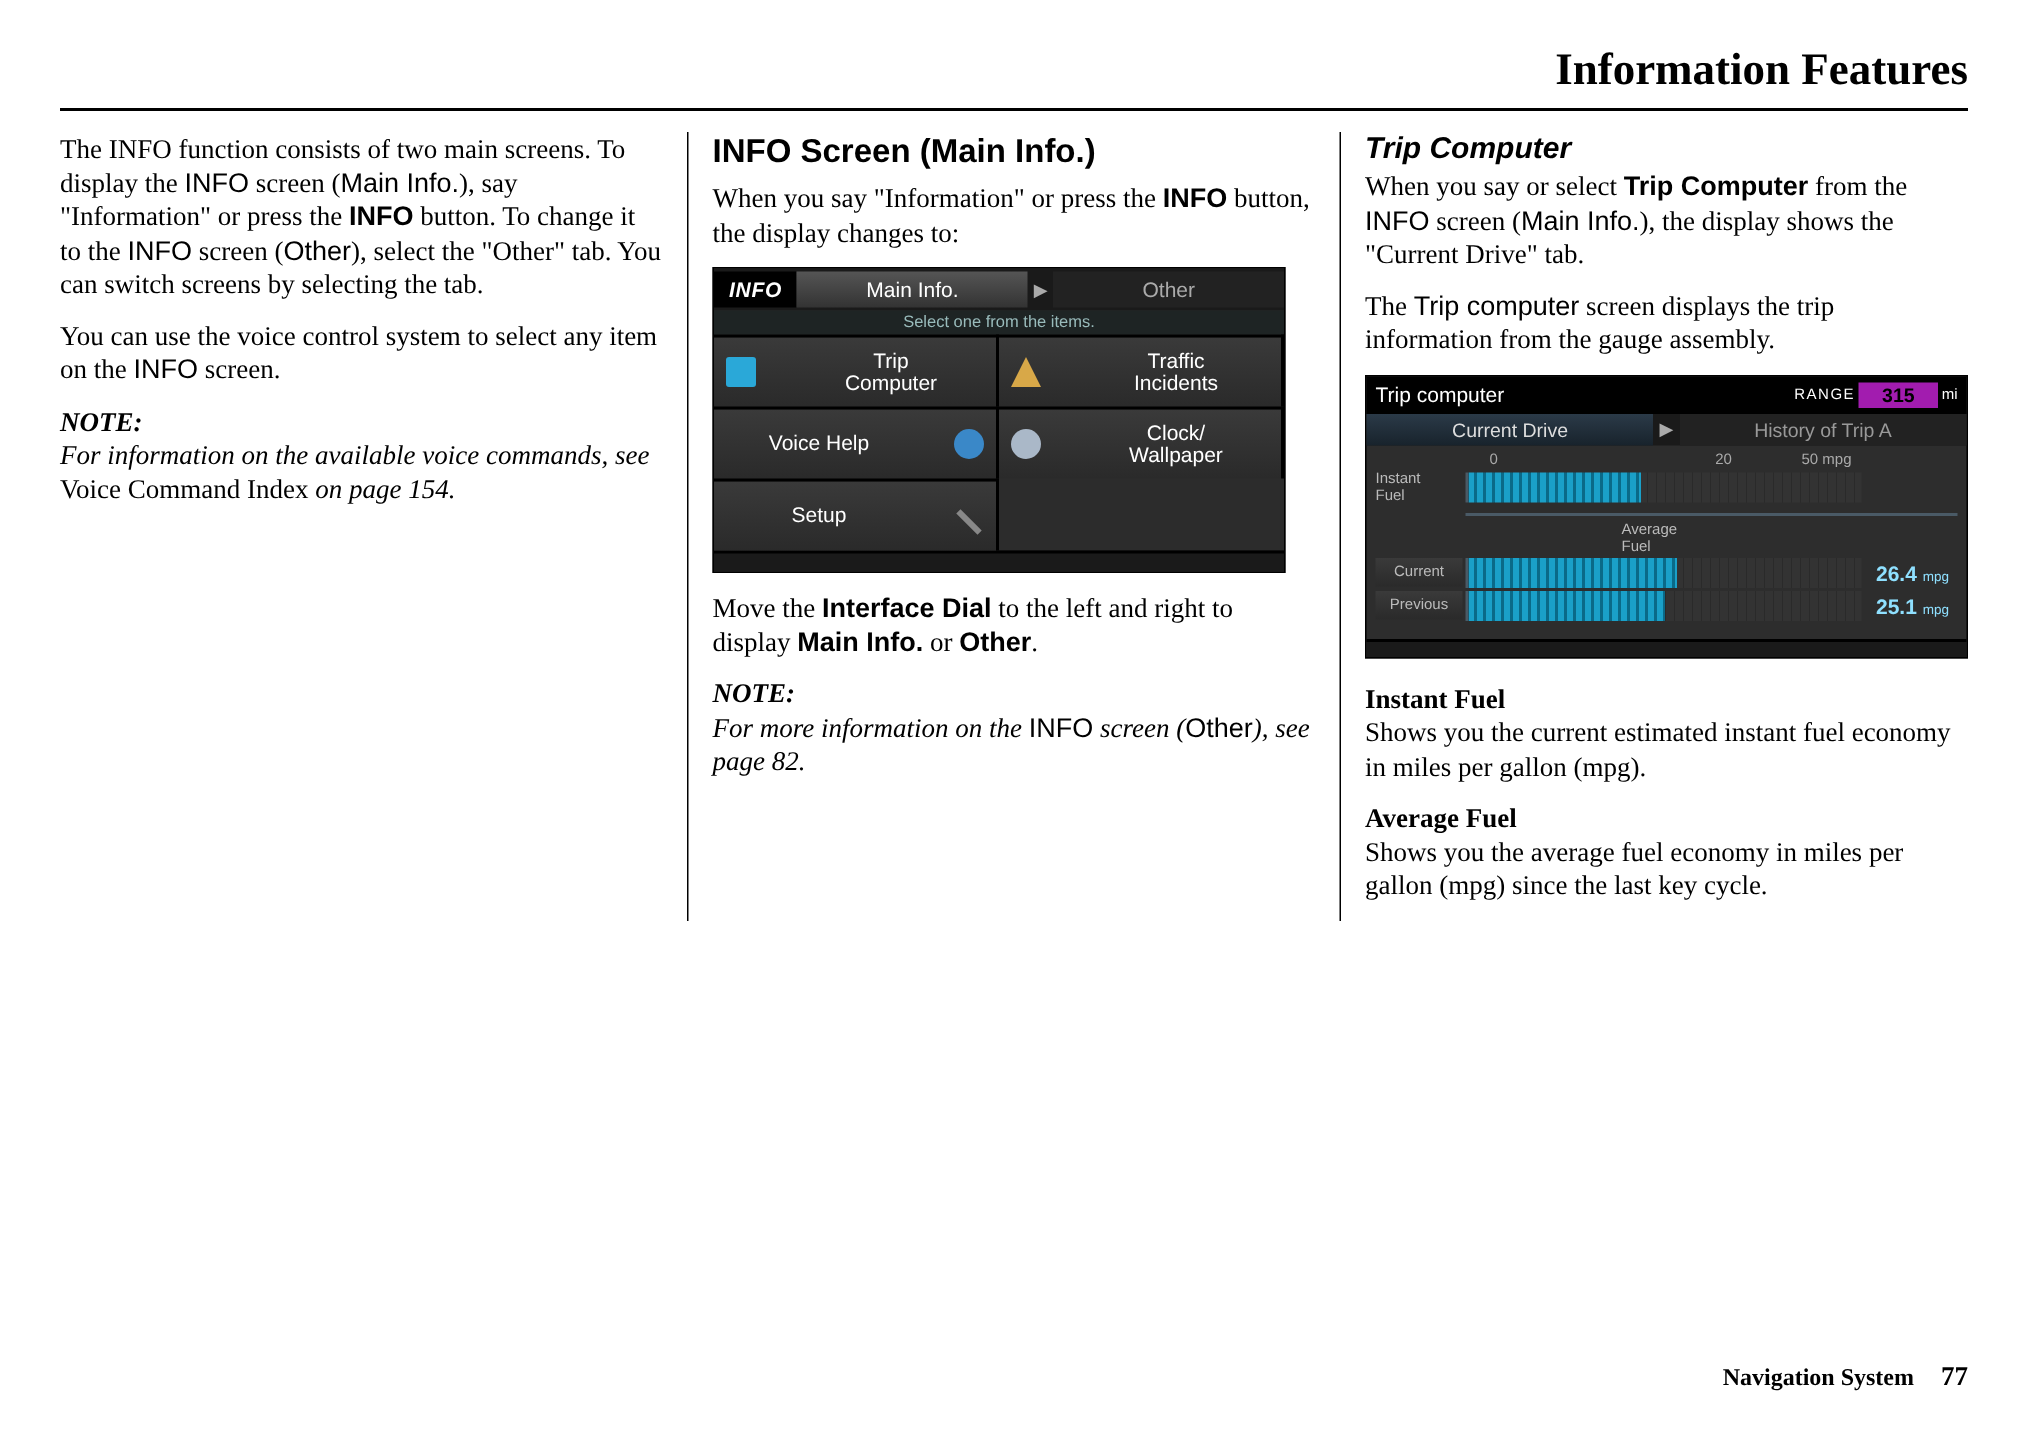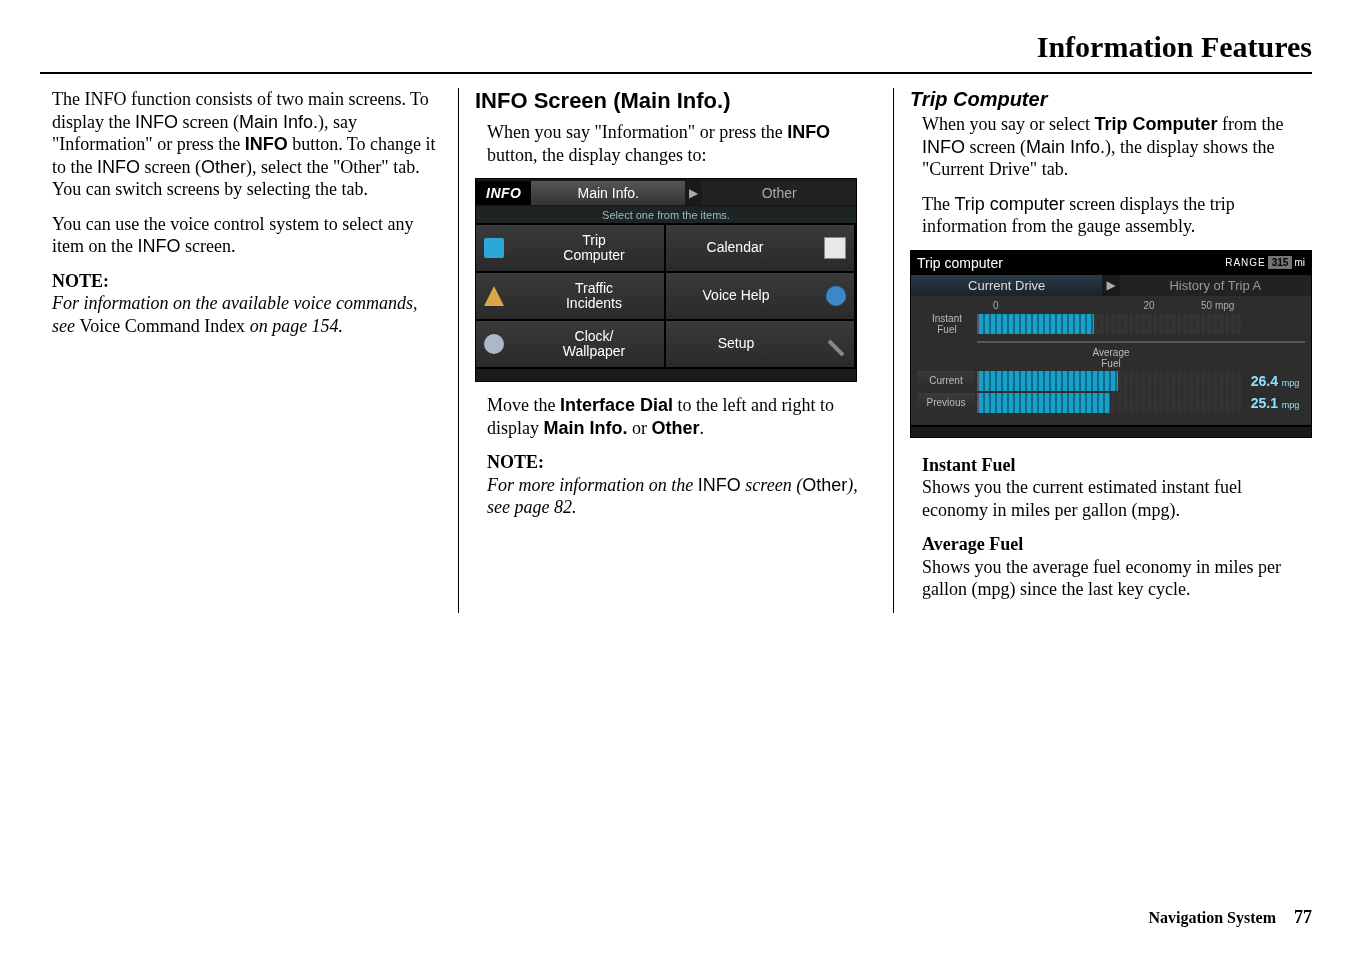--- a/index.html
+++ b/index.html
@@ -25,24 +25,24 @@
     display: flex;
     gap: 0;
   }
   .col {
     flex: 1;
     padding: 0 16px;
   }
   .col1 { padding-left: 0; }
   .col2 { border-left: 1px solid #000; border-right: 1px solid #000; }
   .col3 { padding-right: 0; }
-  p { margin: 0 0 12px 12px; line-height: 1.25; }
+  p { margin: 0 0 12px 0; line-height: 1.25; }
   .h1 { font-family: Arial, Helvetica, sans-serif; font-weight: bold; font-size: 22px; margin-bottom: 7px; }
   .h2 { font-family: Arial, Helvetica, sans-serif; font-style: italic; font-weight: bold; font-size: 20px; margin-bottom: 2px; }
-  .note-label { font-weight: bold; margin-bottom: 0; }
+  .note-label { font-style: italic; font-weight: bold; margin-bottom: 0; }
   .note-body { font-style: italic; }
   .sans { font-family: Arial, Helvetica, sans-serif; }
   .sansb { font-family: Arial, Helvetica, sans-serif; font-weight: bold; }
   .b { font-weight: bold; }
 
   
   .info-screen {
     background: #2c2c2c;
     border: 1px solid #000;
     width: 380px;
@@ -122,25 +122,25 @@
   .trip-top {
     background: #000;
     display: flex;
     align-items: center;
     padding: 4px 6px;
     font-size: 14px;
   }
   .trip-title { flex: 1; color: #fff; }
   .range-label { font-size: 10px; letter-spacing: 1px; color: #fff; margin-right: 2px;}
   .range-badge {
-    background: #737373;
+    background: #a21caf;
     color: #000;
     font-weight: bold;
-    padding: 1px 4px;
-    font-size: 10px;
+    padding: 1px 16px;
+    font-size: 13px;
   }
   .range-unit { font-size: 10px; color:#fff; margin-left:2px;}
   .trip-tabs {
     display: flex;
     background: #1a1a1a;
   }
   .trip-tab {
     flex: 1;
     text-align: center;
     padding: 3px 0;
@@ -160,21 +160,21 @@
   .axis span { flex: 1; }
   .row {
     display: flex;
     align-items: center;
     margin: 2px 0;
   }
   .row-lbl {
     width: 60px;
     font-size: 10px;
     color: #bbb;
-    text-align: center;
+    text-align: left;
     line-height: 1.1;
   }
   .sub-lbl {
     width: 58px;
     font-size: 10px;
     color: #bbb;
     text-align: center;
     background: linear-gradient(#3a3a3a,#2a2a2a);
     padding: 4px 0;
     margin-right: 2px;
@@ -245,24 +245,20 @@
         <div class="info-tab">Main Info.</div>
         <div class="info-arrow">▶</div>
         <div class="info-tab inactive">Other</div>
       </div>
       <div class="info-sub">Select one from the items.</div>
       <div class="info-grid">
         <div class="info-cell">
           <span class="mini-icon" style="background:#2aa8d8;border-radius:2px;"></span>
           <span class="cell-text" style="white-space:pre-line">Trip
 Computer</span>
-        </div>
-        <div class="info-cell">
-          <span class="cell-text">Calendar</span>
-          <span class="mini-icon" style="background:#e8e8e8;border:1px solid #888;"></span>
         </div>
         <div class="info-cell">
           <span class="mini-icon" style="background:#d8a848;clip-path:polygon(50% 0,100% 100%,0 100%);"></span>
           <span class="cell-text" style="white-space:pre-line">Traffic
 Incidents</span>
         </div>
         <div class="info-cell">
           <span class="cell-text">Voice Help</span>
           <span class="mini-icon" style="background:#3a88c8;border-radius:50%;"></span>
         </div>

